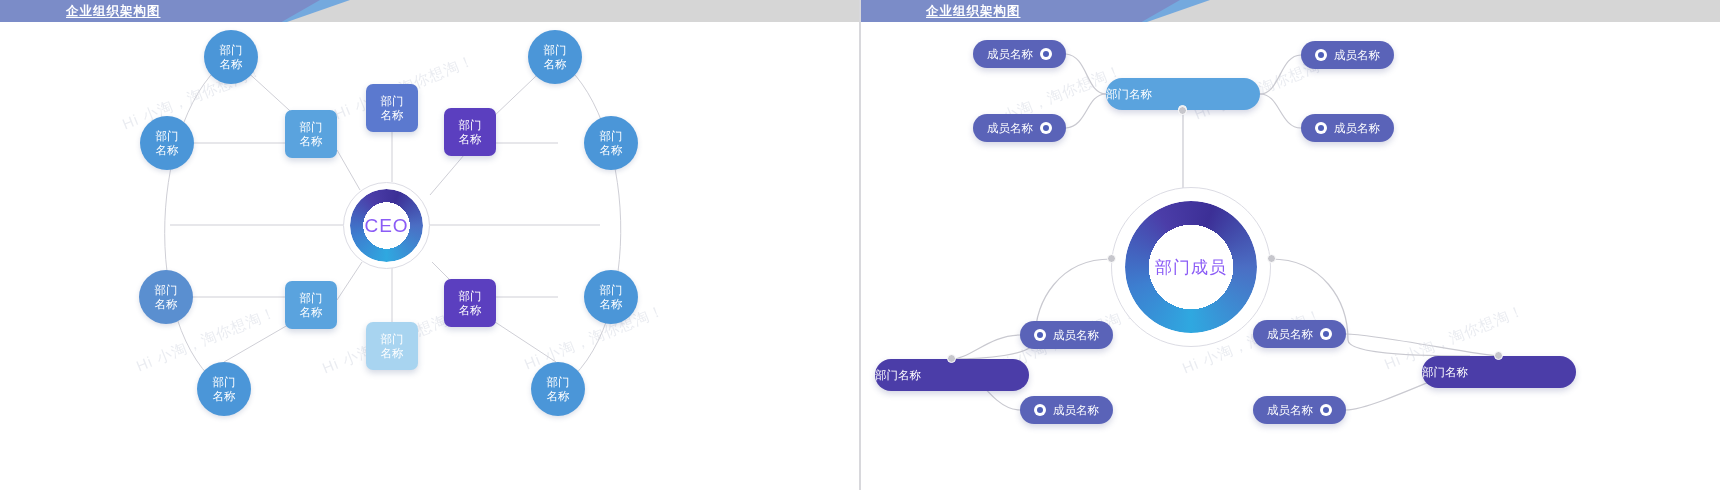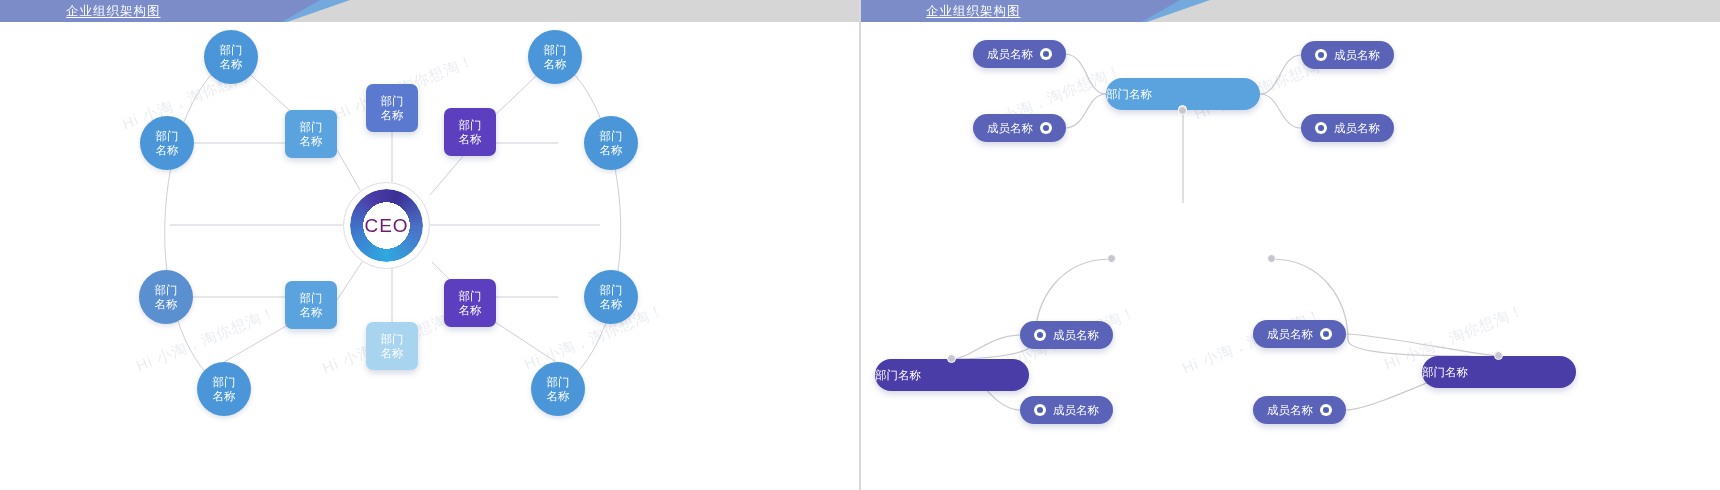--- a/index.html
+++ b/index.html
@@ -20,21 +20,21 @@
     flex: 0 0 860px;
   }
   .slide-divider {
     position: absolute; left: 859px; top: 0;
     width: 2px; height: 490px;
     background: #d8d8dc;
     z-index: 60;
   }
 
   
-  .hdr { position: absolute; left: 0; top: 0; width: 860px; height: 22px; overflow: hidden; }
+  .hdr { position: absolute; left: 0; top: 0; width: 860px; height: 22px; overflow: hidden; font-weight: bold; }
   .hdr-gray { position: absolute; inset: 0; background: #d6d6d6; }
   .hdr-lite {
     position: absolute; left: 0; top: 0; height: 22px; width: 350px;
     background: #74a9de;
     clip-path: polygon(0 0, 100% 0, 82% 100%, 0 100%);
   }
   .hdr-main {
     position: absolute; left: 0; top: 0; height: 22px; width: 320px;
     background: #7b8cc8;
     clip-path: polygon(0 0, 100% 0, 88% 100%, 0 100%);
@@ -95,21 +95,21 @@
   }
   .ring-grad {
     position: absolute; border-radius: 50%;
     background: conic-gradient(from 180deg, #2fa8e0 0deg, #3d7fd0 70deg, #4b3da8 150deg, #3c2f96 200deg, #4b6ec4 270deg, #2fa8e0 360deg);
     -webkit-mask: radial-gradient(circle, transparent 0 calc(50% - 2.6px), #000 calc(50% - 2.5px) 50%);
             mask: radial-gradient(circle, transparent 0 calc(50% - 2.6px), #000 calc(50% - 2.5px) 50%);
   }
   .ring-label {
     position: absolute; inset: 0;
     display: flex; align-items: center; justify-content: center;
-    color: #701a75; letter-spacing: 1px;
+    color: #8b5cf6; letter-spacing: 1px;
   }
 
   
   .pill {
     border-radius: 999px;
     display: flex; align-items: center;
     color: #fff; font-size: 11.5px;
     white-space: nowrap;
     box-shadow: 0 3px 6px rgba(60,70,130,0.22);
   }
@@ -290,20 +290,25 @@
         <path d="M 411,259 C 462,259 488,300 488,340 C 488,356 578,356 610,356"></path>
 
         <path d="M 92,359 C 110,359 130,335 160,335"></path>
         <path d="M 92,359 C 110,359 130,410 160,410"></path>
 
         <path d="M 640,356 C 620,356 516,334 486,334"></path>
         <path d="M 640,356 C 620,356 516,410 486,410"></path>
       </g>
     </svg>
 
+    <div class="ring-wrap" style="left:251px; top:187px; width:160px; height:160px;">
+      <div class="ring-outer"></div>
+      <div class="ring-grad" style="left:14px; top:14px; width:132px; height:132px; -webkit-mask:radial-gradient(circle, transparent 0 calc(50% - 4.5px), #000 calc(50% - 4.4px) 50%); mask:radial-gradient(circle, transparent 0 calc(50% - 4.5px), #000 calc(50% - 4.4px) 50%);"></div>
+      <div class="ring-label" style="font-size:17px;">部门成员</div>
+    </div>
 
     <div class="conn-dot" style="left:318px; top:105px;"></div>
     <div class="conn-dot" style="left:247px; top:254px;"></div>
     <div class="conn-dot" style="left:407px; top:254px;"></div>
 
     <div id="deptR">
         <div class="node pill pill-dept" style="left: 246px; top: 78px; width: 154px; height: 32px; background: rgb(90, 163, 222);">
           <span>部门名称</span>
         </div>
         <div class="conn-dot" style="left: 318px; top: 106px;"></div>

